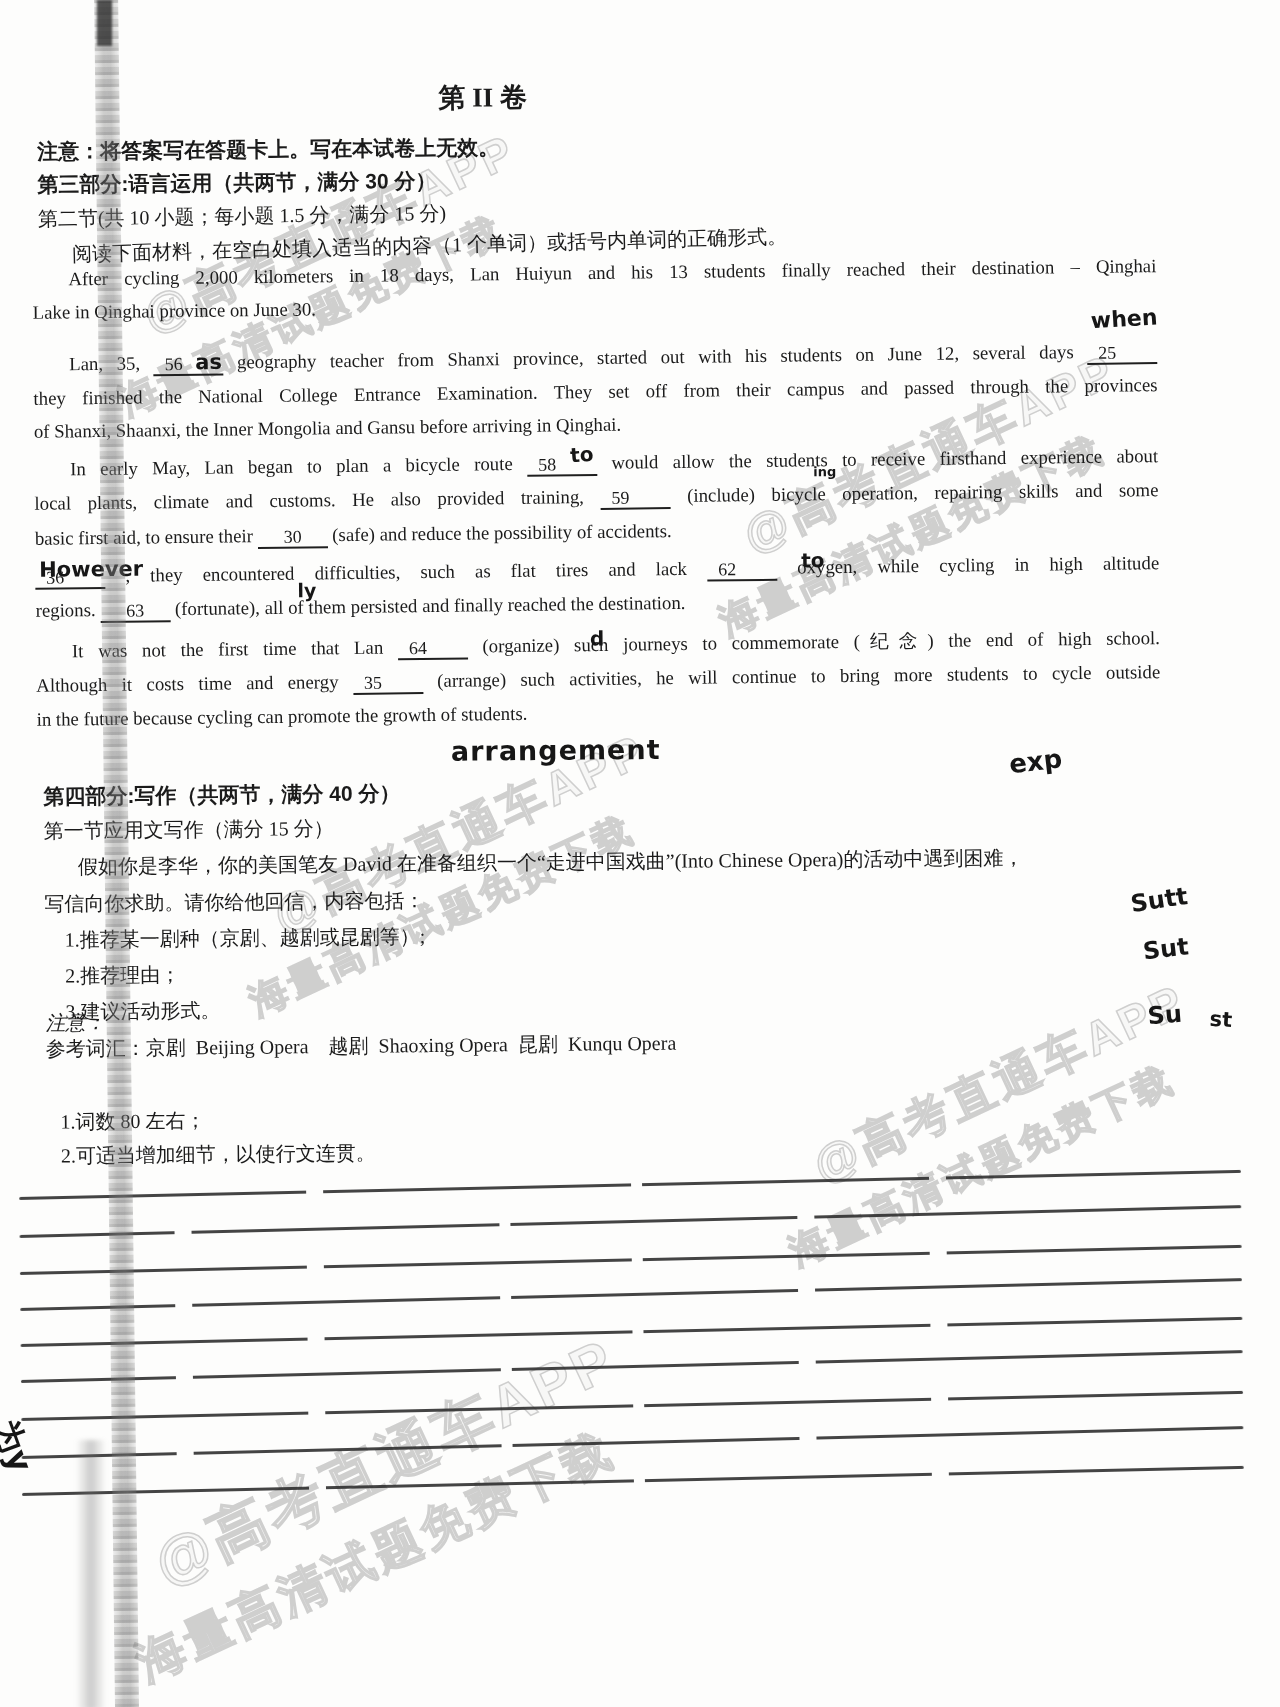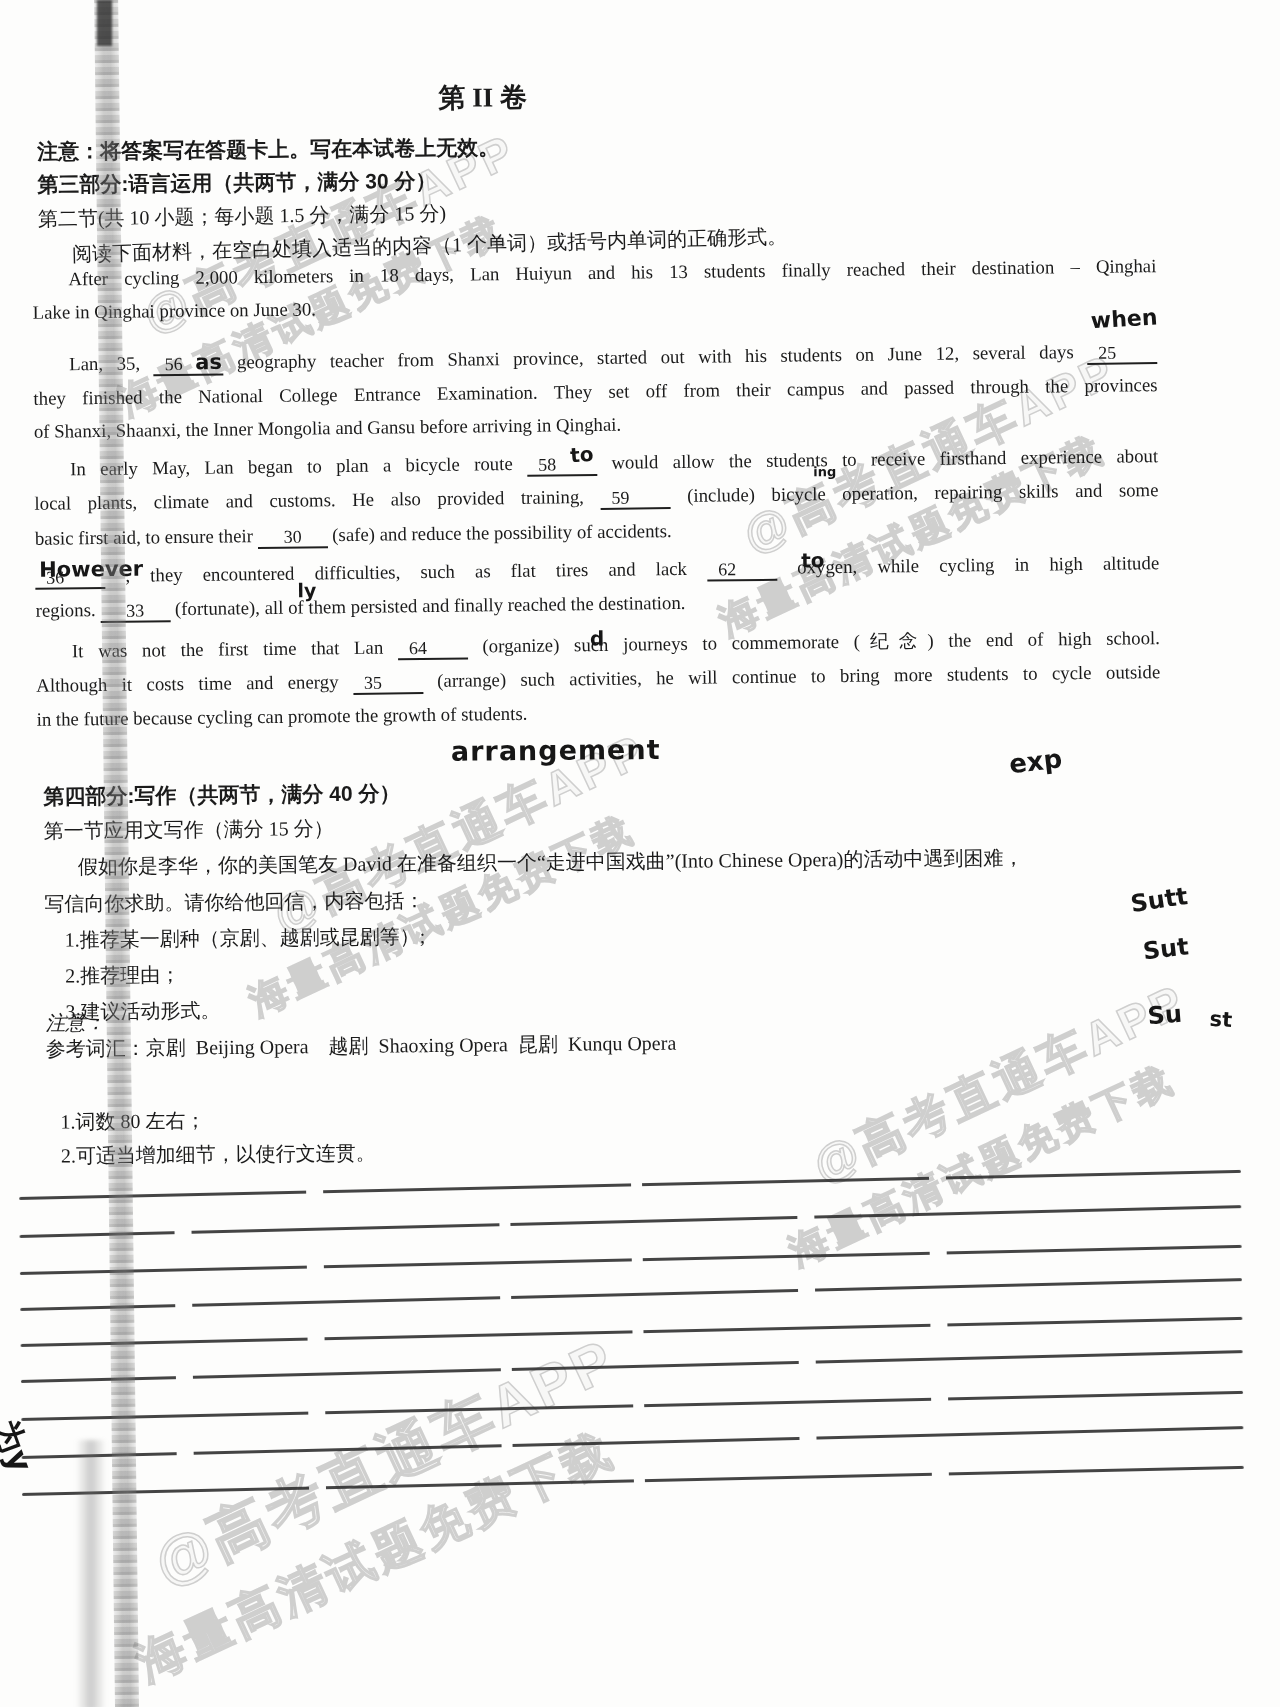--- a/index.html
+++ b/index.html
@@ -89,21 +89,21 @@
 
     <div class="tl j ind" style="top:345px;"><span>Lan, 35, </span><span class="blank">56</span><span> geography teacher from Shanxi province, started out with his students on June 12, several days </span><span class="blank">25</span></div>
     <div class="tl j" style="top:379px;"><span>they finished the National College Entrance Examination. They set off from their campus and passed through the provinces</span></div>
     <div class="tl" style="top:412px;"><span>of Shanxi, Shaanxi, the Inner Mongolia and Gansu before arriving in Qinghai.</span></div>
 
     <div class="tl j ind" style="top:450px;"><span>In early May, Lan began to plan a bicycle route </span><span class="blank">58</span><span> would allow the students to receive firsthand experience about</span></div>
     <div class="tl j" style="top:484px;"><span>local plants, climate and customs. He also provided training, </span><span class="blank">59</span><span> (include) bicycle operation, repairing skills and some</span></div>
     <div class="tl" style="top:519px;"><span>basic first aid, to ensure their </span><span class="blank">30</span><span> (safe) and reduce the possibility of accidents.</span></div>
 
     <div class="tl j" style="top:557px;"><span class="blank">36</span><span> , they encountered difficulties, such as flat tires and lack </span><span class="blank">62</span><span> oxygen, while cycling in high altitude</span></div>
-    <div class="tl" style="top:591px;"><span>regions. </span><span class="blank">33</span><span> (fortunate), all of them persisted and finally reached the destination.</span></div>
+    <div class="tl" style="top:591px;"><span>regions. </span><span class="blank">63</span><span> (fortunate), all of them persisted and finally reached the destination.</span></div>
 
     <div class="tl j ind" style="top:632px;"><span>It was not the first time that Lan </span><span class="blank">64</span><span> (organize) such journeys to commemorate (纪念) the end of high school.</span></div>
     <div class="tl j" style="top:666px;"><span>Although it costs time and energy </span><span class="blank">35</span><span> (arrange) such activities, he will continue to bring more students to cycle outside</span></div>
     <div class="tl" style="top:700px;"><span>in the future because cycling can promote the growth of students.</span></div>
 
     <div class="hline" style="top:777px;">第四部分:写作（共两节，满分 40 分）</div>
     <div class="cn" style="top:812px;">第一节应用文写作（满分 15 分）</div>
     <div class="cn indc" style="top:848px;">假如你是李华，你的美国笔友 David 在准备组织一个“走进中国戏曲”(Into Chinese Opera)的活动中遇到困难，</div>
     <div class="cn" style="top:885px;">写信向你求助。请你给他回信，内容包括：</div>
     <div class="cn" style="left:64px;top:921px;">1.推荐某一剧种（京剧、越剧或昆剧等）;</div>

